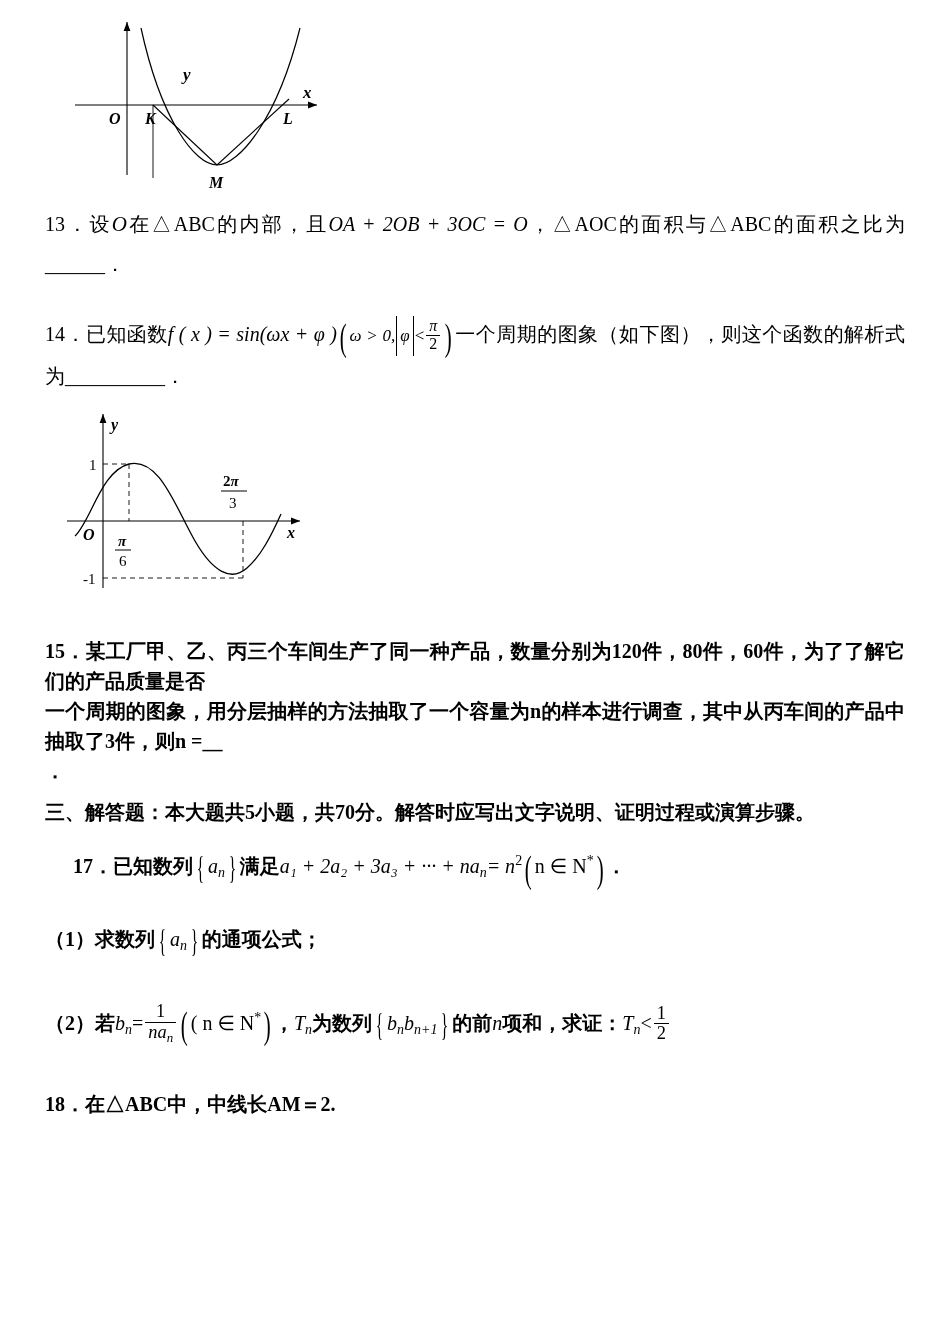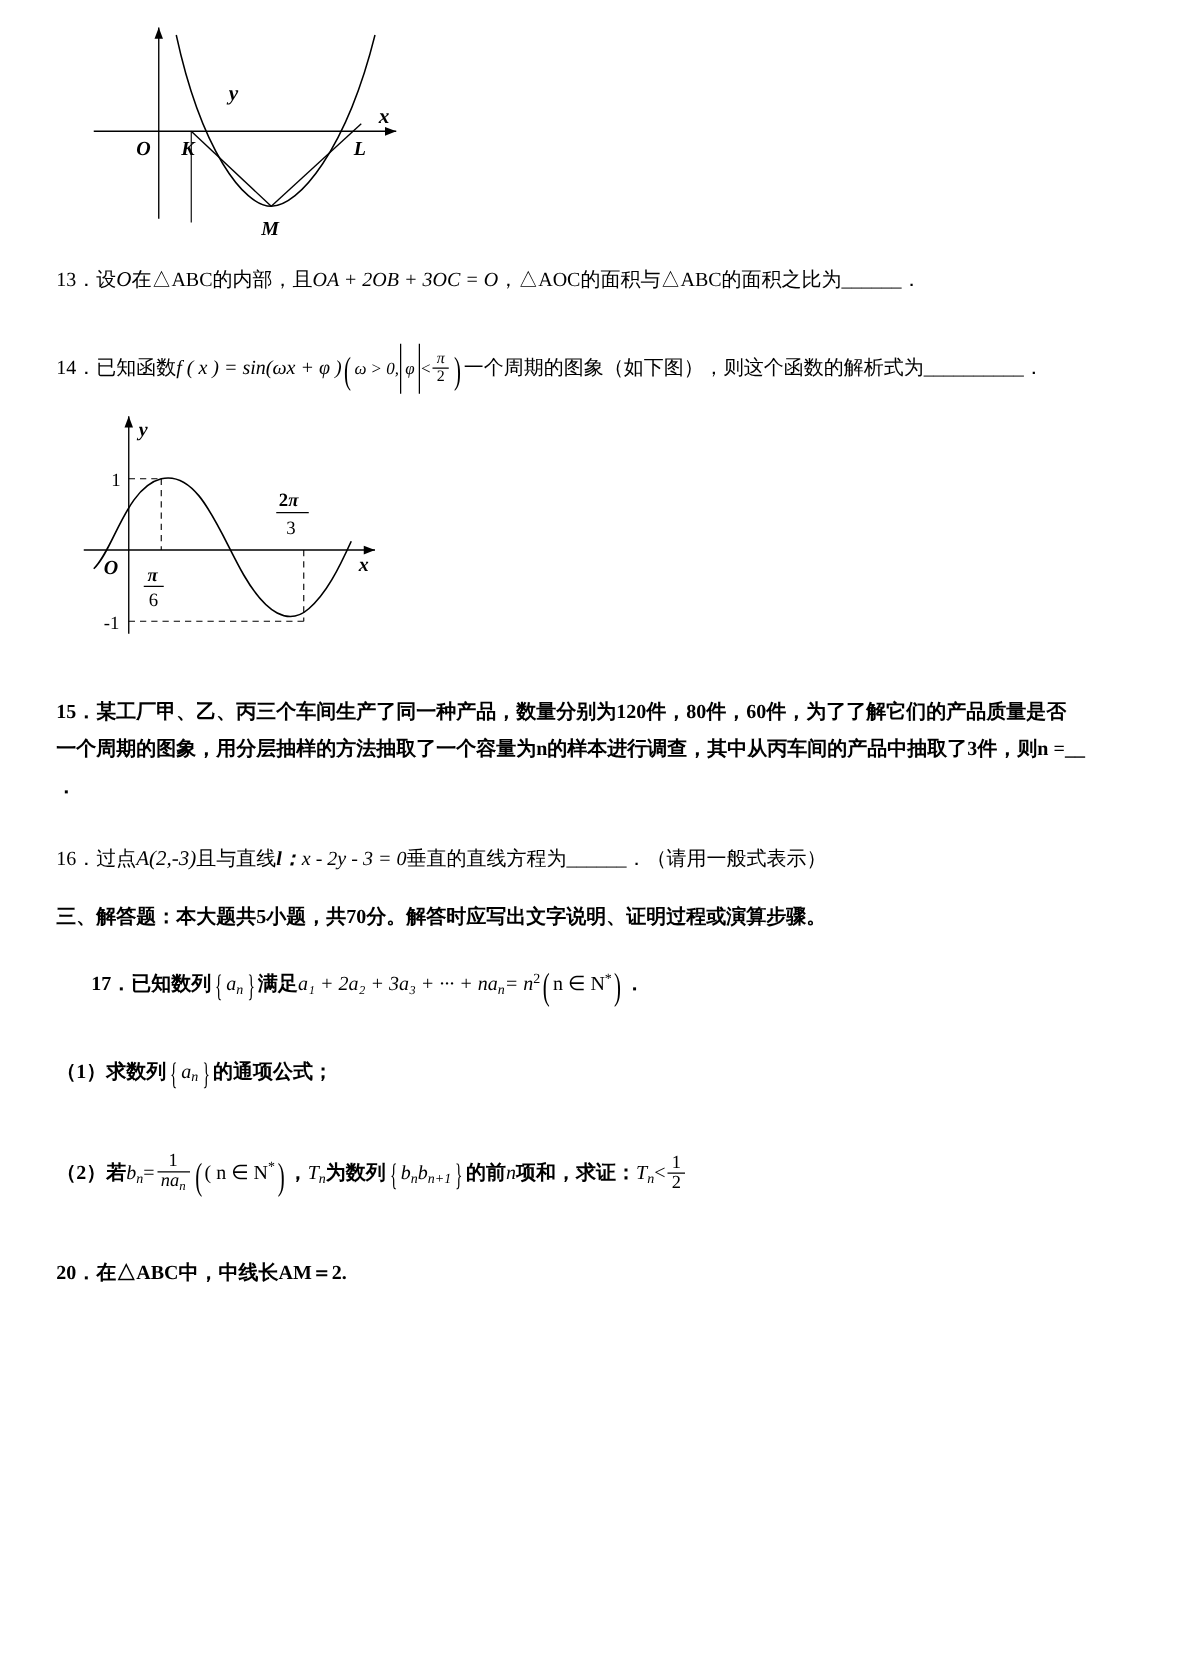--- a/index.html
+++ b/index.html
@@ -23,21 +23,21 @@
   }
   .content {
     position: absolute;
     left: 45px;
     top: 0;
     width: 860px;
   }
 
   
   .para {
-    font-size: 16px;
+    font-size: 20px;
     line-height: 30px;
     text-align: justify;
     margin: 0;
   }
   .bold {
     font-weight: bold;
   }
   .itm {
     font-style: italic;
     font-family: "Liberation Serif", serif;
@@ -208,38 +208,35 @@
     <p class="para q15 bold">
       <span>15．</span><span>某工厂甲、乙、丙三个车间生产了同一种产品，数量分别为120件，80件，60件，为了了解它们的产品质量是否</span>
     </p>
     <p class="para bold">
       <span>一个周期的图象，用分层抽样的方法抽取了一个容量为n的样本进行调查，其中从丙车间的产品中抽取了3件，则n =__</span>
     </p>
     <p class="para bold">
       <span>．</span>
     </p>
 
-    <p class="para q16 mathline">
-      <span class="num">16．</span><span>过点</span><span class="itm" style="font-size:1.05em">A(2,-3)</span><span>且与直线</span><span class="itm bold">l：</span><span class="itm">x - 2y - 3 = 0</span><span>垂直的直线方程为</span><span class="blank">______</span><span>．（请用一般式表示）</span>
-    </p>
 
     <p class="para sec3 bold">
       <span>三、解答题：本大题共5小题，共70分。解答时应写出文字说明、证明过程或演算步骤。</span>
     </p>
 
     <p class="para q17 mathline">
       <span class="num bold">17．</span><span class="bold">已知数列</span><span class="setbr">{</span><span class="itm">a</span><sub class="s">n</sub><span class="setbr">}</span><span class="bold">满足</span><span class="itm">a₁ + 2a₂ + 3a₃ + ··· + na</span><sub class="s">n</sub><span class="itm">= n</span><sup class="s">2</sup><span class="bigparen">(</span><span>n ∈ N</span><sup class="s">*</sup><span class="bigparen">)</span><span class="bold">．</span>
     </p>
 
     <p class="para q17a mathline">
       <span class="bold">（1）</span><span class="bold">求数列</span><span class="setbr">{</span><span class="itm">a</span><sub class="s">n</sub><span class="setbr">}</span><span class="bold">的通项公式；</span>
     </p>
 
     <p class="para q17b" style="line-height:52px">
       <span class="bold">（2）</span><span class="bold">若</span><span class="itm">b</span><sub class="s">n</sub><span>=</span><span class="frac"><span class="top">1</span><span class="bot itm"><span>na</span><sub class="s">n</sub></span></span><span class="bigparen">(</span><span>( n ∈ N</span><sup class="s">*</sup><span class="bigparen">)</span><span class="bold">，</span><span class="itm">T</span><sub class="s">n</sub><span class="bold">为数列</span><span class="setbr">{</span><span class="itm">b</span><sub class="s">n</sub><span class="itm">b</span><sub class="s">n+1</sub><span class="setbr">}</span><span class="bold">的前</span><span class="itm">n</span><span class="bold">项和，求证：</span><span class="itm">T</span><sub class="s">n</sub><span>&lt;</span><span class="frac"><span class="top">1</span><span class="bot">2</span></span>
     </p>
 
     <p class="para q18 bold">
-      <span>20．</span><span>在△ABC中，中线长AM＝2.</span>
+      <span>18．</span><span>在△ABC中，中线长AM＝2.</span>
     </p>
 
   </div>
 </div>
 
 </body></html>

